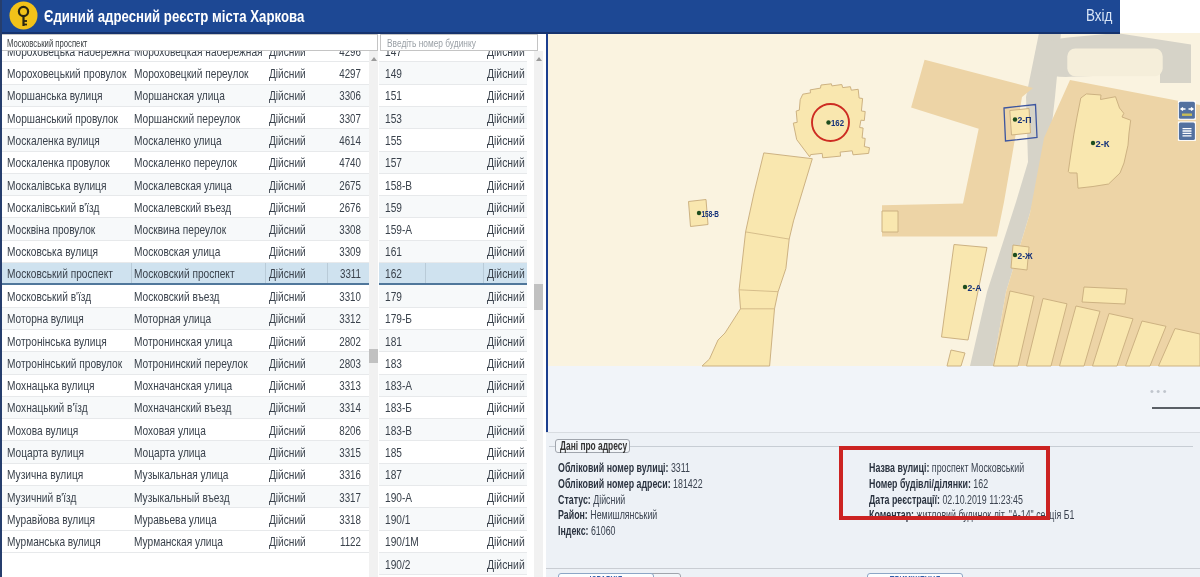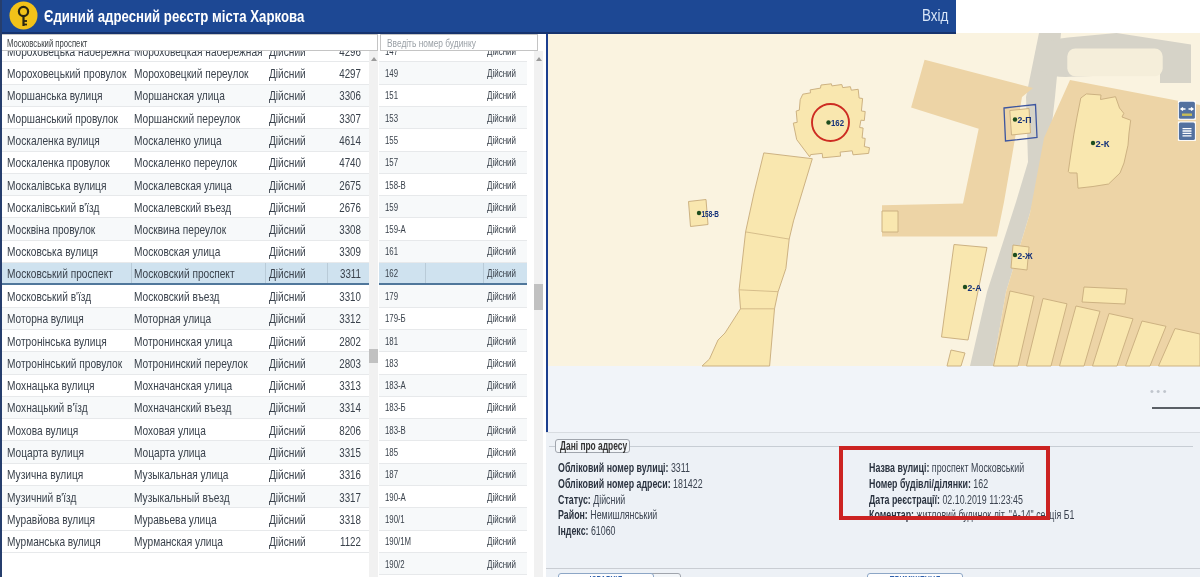--- a/index.html
+++ b/index.html
@@ -1,18 +1,18 @@
 <!DOCTYPE html>
 <html lang="uk"><head>
 <meta charset="utf-8">
 <style>
   * { margin:0; padding:0; box-sizing:border-box; }
   html,body { width:1200px; height:577px; overflow:hidden; }
   body { font-family:"Liberation Sans", sans-serif; background:#fff; position:relative; }
-  #header { position:absolute; left:0; top:0; width:956px; height:34px;
+  #header { position:absolute; left:0; top:0; width:1120px; height:34px;
     background:#1d4894; border-bottom:2px solid #16336e; z-index:50; }
   #leftedge { position:absolute; left:0; top:0; width:2px; height:577px; background:#263e6d; z-index:60; }
   #title { position:absolute; left:44px; top:7px; color:#fff; font-size:17px; font-weight:bold;
     transform:scaleX(0.776); transform-origin:left center; white-space:nowrap; }
   #login { position:absolute; right:8px; top:7px; color:#d9e6f8; font-size:16px;
     transform:scaleX(0.84); transform-origin:right center; }
 
   .inputbox { position:absolute; top:34px; height:17px; background:#fff; border:1px solid #c4c4c4; z-index:40; overflow:hidden; }
   .inputbox span { position:absolute; left:6px; top:50%; font-size:11px; color:#3c4043; white-space:nowrap;
     transform:translateY(-50%) scaleX(0.70); transform-origin:left center; }
@@ -27,21 +27,21 @@
   .lrow span { position:absolute; top:50%; transform:translateY(-50%) scaleX(0.78); transform-origin:left center; white-space:nowrap; }
   .c1 { left:7px; } .c2 { left:134px; } .c3 { left:269px; }
   .c4 { right:8px; transform:translateY(-50%) scaleX(0.75) !important; transform-origin:right center !important; }
   .lrow.sel { background:#cfe2ef; border-bottom:2px solid #50779b; height:22.3px; }
   .vline { position:absolute; top:0; bottom:0; width:1px; background:#b9cbd8; }
   .lrow.gray { color:#9aa1a8; background:#f4f5f6; height:36px; }
   a.lnk { color:#4a90d2; text-decoration:underline; }
 
   
   #mlist { position:absolute; left:379px; top:40.1px; width:148px; z-index:10; }
-  .mrow { position:relative; height:22.3px; border-bottom:1px solid #e7e9eb; background:#fff; font-size:10px; color:#3a424c; }
+  .mrow { position:relative; height:22.3px; border-bottom:1px solid #e7e9eb; background:#fff; font-size:13px; color:#3a424c; }
   .mrow.alt { background:#f7f9fa; }
   .mrow span { position:absolute; top:50%; transform:translateY(-50%) scaleX(0.78); transform-origin:left center; white-space:nowrap; }
   .m1 { left:6px; } .m2 { left:108px; transform:translateY(-50%) scaleX(0.80) !important; }
   .mrow.sel { background:#cfe2ef; border-bottom:2px solid #50779b; height:22.3px; }
 
   
   .sbar { position:absolute; top:51px; width:9px; height:526px; background:#f1f1f1; z-index:30; }
   #sbar1 { left:369px; }
   #sbar2 { left:534px; }
   .sarrow { position:absolute; top:6px; left:1.5px; width:0; height:0;

